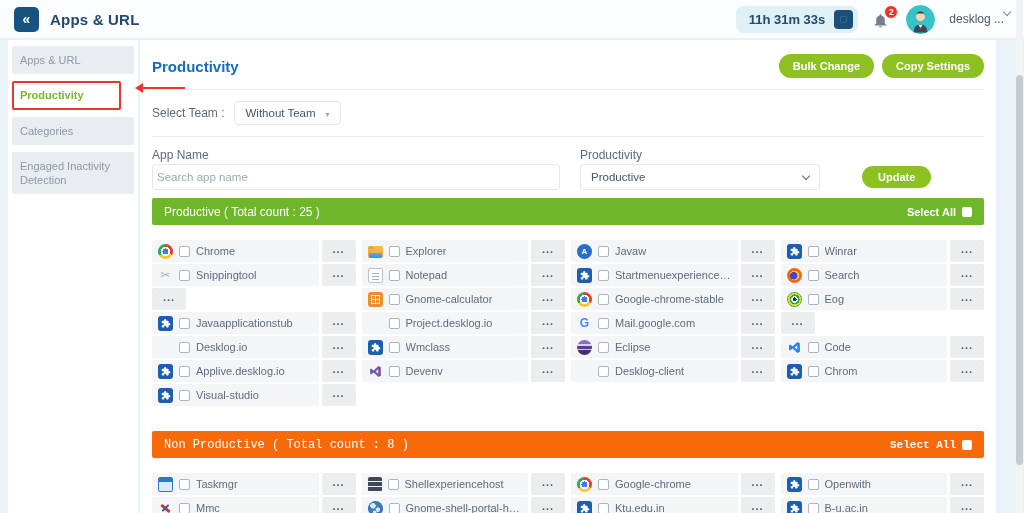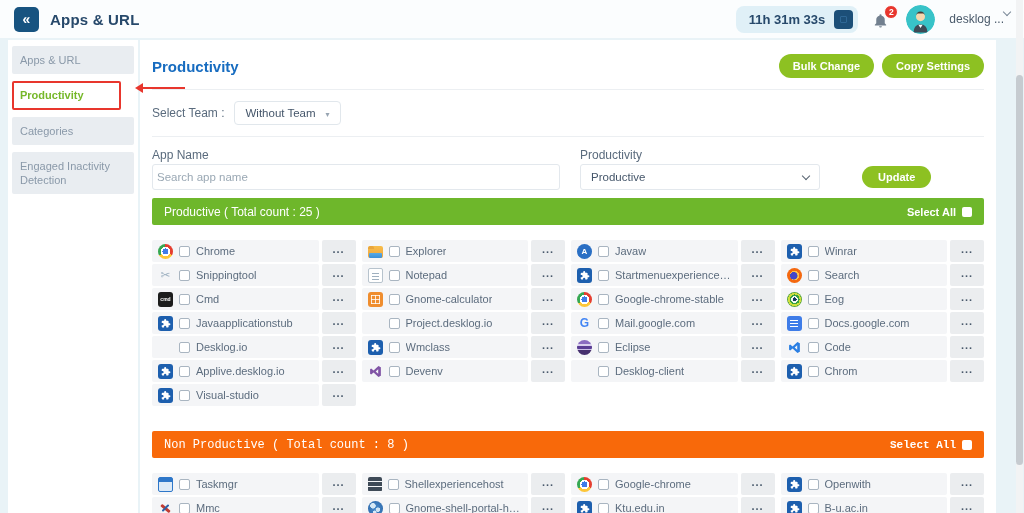--- a/index.html
+++ b/index.html
@@ -232,25 +232,20 @@
             </div>
             <div class="app-row">
               <div class="app-left">
                 <span class="ic ic-snip">✂</span>
                 <span class="cbx"></span>
                 <span class="app-label">Snippingtool</span>
               </div>
               <div class="dots-btn">...</div>
             </div>
             <div class="app-row">
-              <div class="app-left">
-                <span class="ic ic-cmd">cmd</span>
-                <span class="cbx"></span>
-                <span class="app-label">Cmd</span>
-              </div>
               <div class="dots-btn">...</div>
             </div>
             <div class="app-row">
               <div class="app-left">
                 <span class="ic ic-generic">
                   <svg viewBox="0 0 24 24">
                     <path fill="#fff" d="M20.5 11.2h-1.7V7.7c0-1-.8-1.8-1.8-1.8h-3.5V4.2a2.2 2.2 0 1 0-4.4 0v1.7H5.6c-1 0-1.8.8-1.8 1.8v3.3h1.7a2.4 2.4 0 1 1 0 4.8H3.8v3.3c0 1 .8 1.8 1.8 1.8h3.3v-1.7a2.4 2.4 0 1 1 4.8 0v1.7h3.3c1 0 1.8-.8 1.8-1.8v-3.5h1.7a2.2 2.2 0 1 0 0-4.4z"></path>
                   </svg>
                 </span>
                 <span class="cbx"></span>
@@ -441,25 +436,20 @@
             </div>
             <div class="app-row">
               <div class="app-left">
                 <span class="ic ic-eog"></span>
                 <span class="cbx"></span>
                 <span class="app-label">Eog</span>
               </div>
               <div class="dots-btn">...</div>
             </div>
             <div class="app-row">
-              <div class="app-left">
-                <span class="ic ic-gdocs"></span>
-                <span class="cbx"></span>
-                <span class="app-label">Docs.google.com</span>
-              </div>
               <div class="dots-btn">...</div>
             </div>
             <div class="app-row">
               <div class="app-left">
                 <span class="ic ic-vs-blue">
                   <svg viewBox="0 0 24 24">
                     <path fill="currentColor" d="M21.9 4.1 17.4 2 8.5 10 4 6.6 2 7.7v8.6l2 1.1L8.5 14l8.9 8 4.5-2.1V4.1zM17 16.2 12.3 12 17 7.8v8.4z"></path>
                   </svg>
                 </span>
                 <span class="cbx"></span>

